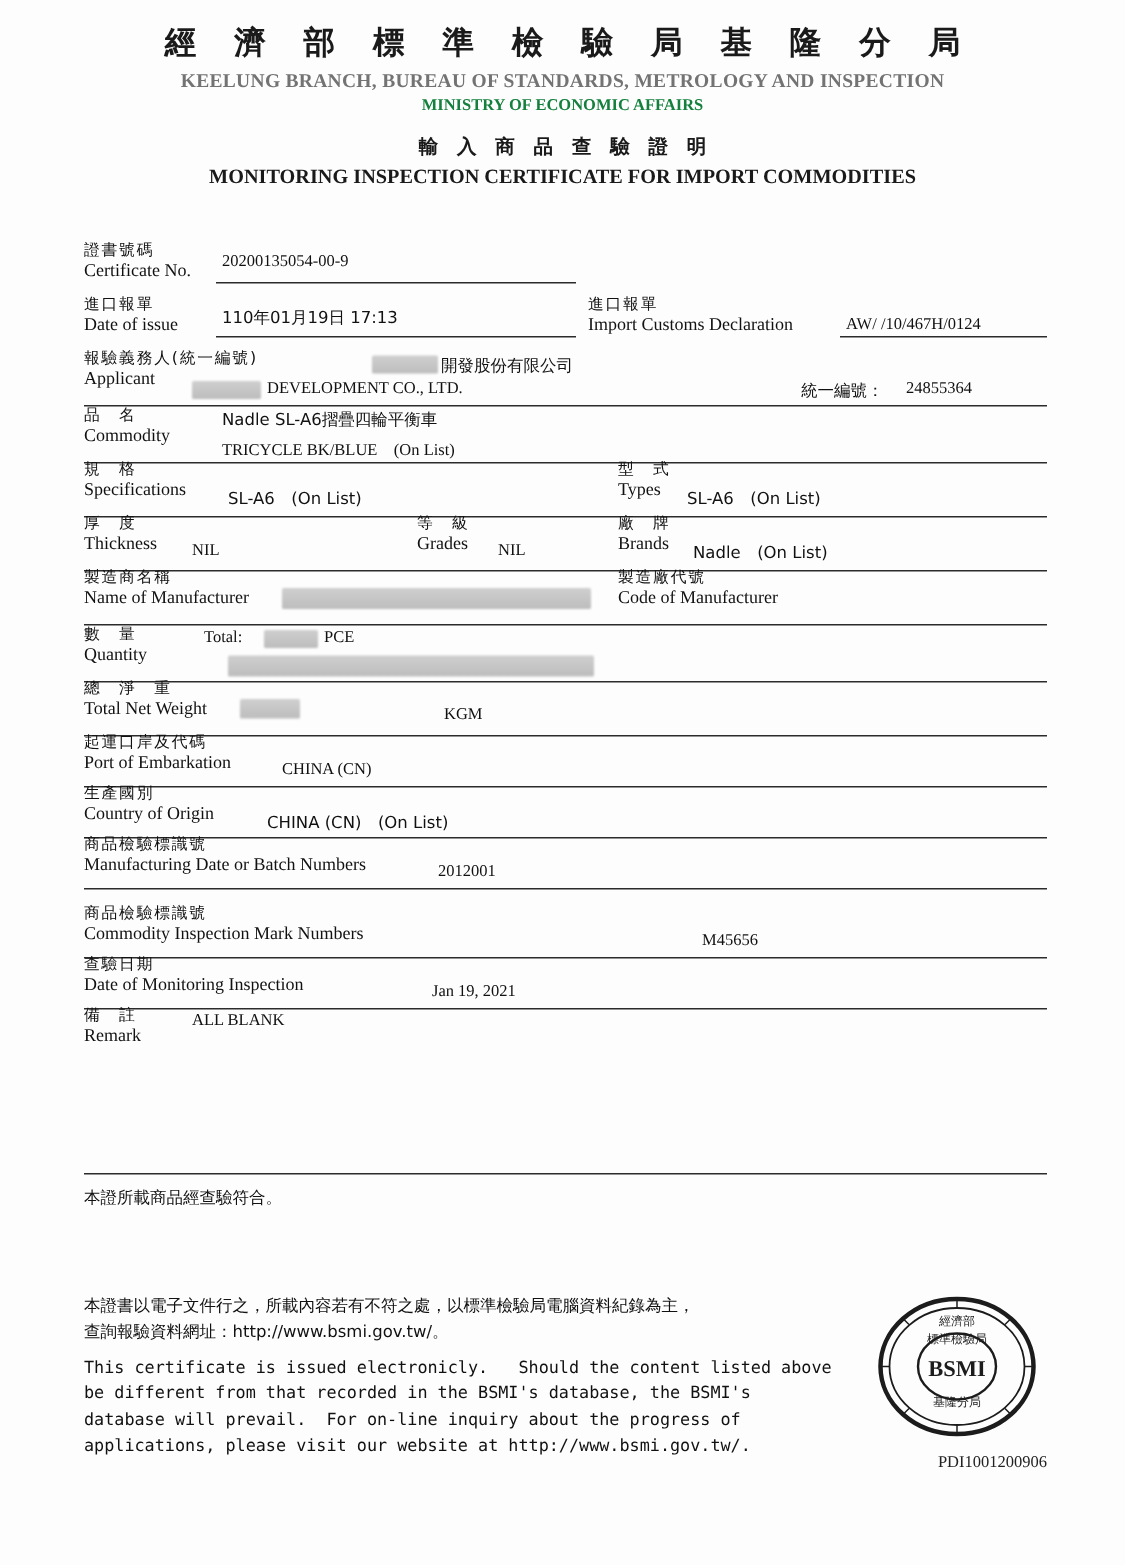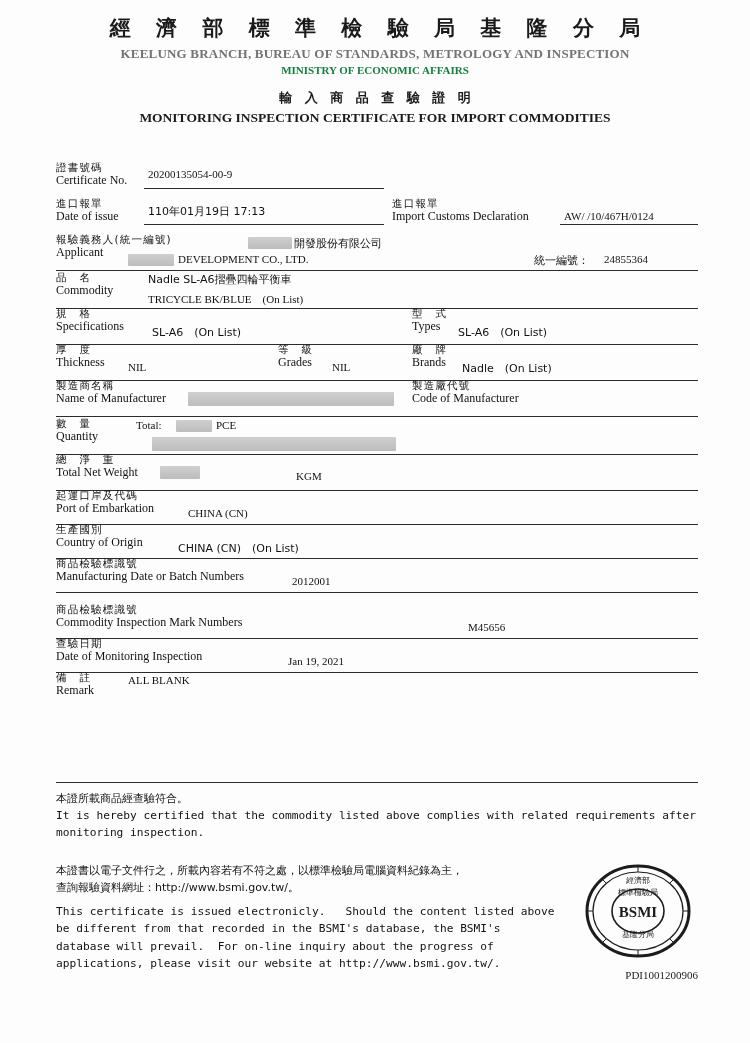--- a/index.html
+++ b/index.html
@@ -354,22 +354,20 @@
         <span class="en">Remark</span>
       </span>
       <span class="val abs" style="left:72px; top:2px;">ALL BLANK</span>
     </div>
 
   </div>
 
   <div class="footline" style="top:782px;"></div>
 
   <div class="para para-cn" style="top:790px;">本證所載商品經查驗符合。</div>
-  <div class="para" style="top:807px;">It is hereby certified that the commodity listed above complies with related requirements after
-monitoring inspection.</div>
 
   <div class="para para-cn" style="top:862px;">本證書以電子文件行之，所載內容若有不符之處，以標準檢驗局電腦資料紀錄為主，
 查詢報驗資料網址：http://www.bsmi.gov.tw/。</div>
   <div class="para" style="top:903px;">This certificate is issued electronicly.   Should the content listed above
 be different from that recorded in the BSMI's database, the BSMI's
 database will prevail.  For on-line inquiry about the progress of
 applications, please visit our website at http://www.bsmi.gov.tw/.</div>
 
   <div class="seal">
     <svg width="108" height="108" viewBox="0 0 108 108" aria-hidden="true">

